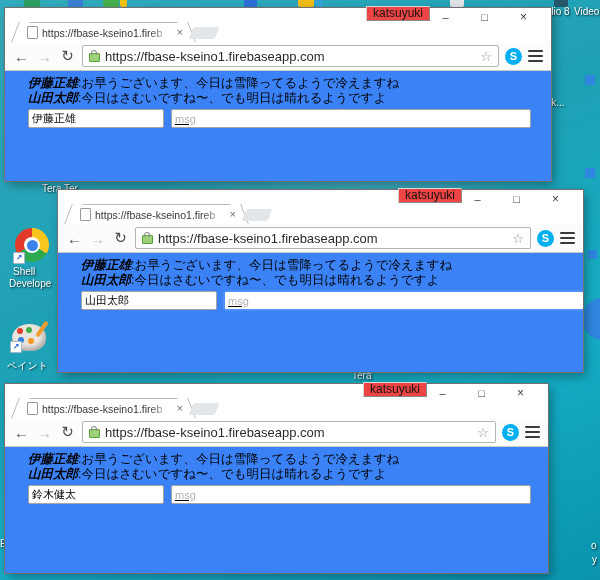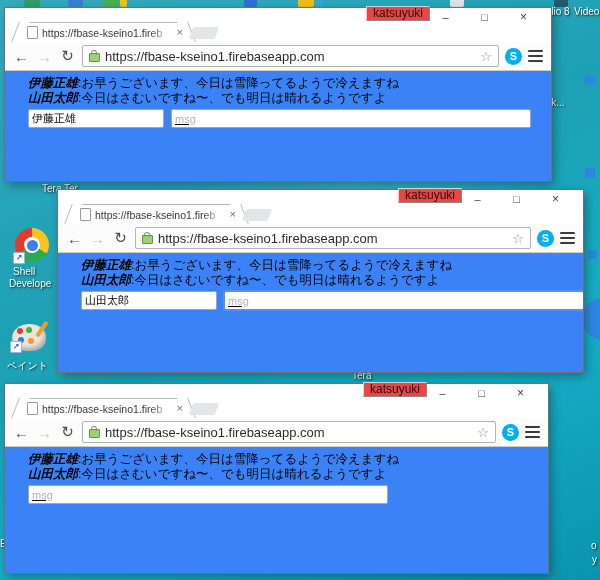--- a/index.html
+++ b/index.html
@@ -249,17 +249,18 @@
       <div class="menu-button">
         <div class="menu-bar"></div>
         <div class="menu-bar"></div>
         <div class="menu-bar"></div>
       </div>
     </div>
     <div class="page-content">
       <div class="chat-line"><span class="chat-name">伊藤正雄</span><span>:お早うございます、今日は雪降ってるようで冷えますね</span></div>
       <div class="chat-line"><span class="chat-name">山田太郎</span><span>:今日はさむいですね〜、でも明日は晴れるようですよ</span></div>
       <div class="input-row">
+        <input class="chat-input name-field" value="鈴木健太" style="">
         <input class="chat-input msg-field" placeholder="msg" style="">
       </div>
     </div>
   </div>
 </div>
 
 </body></html>

